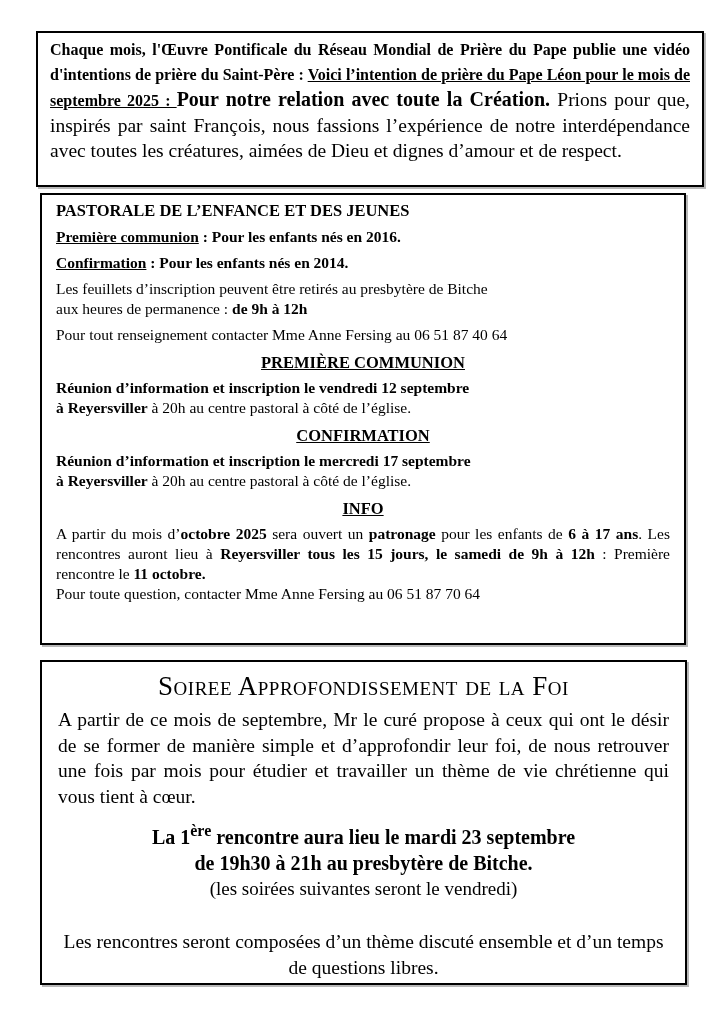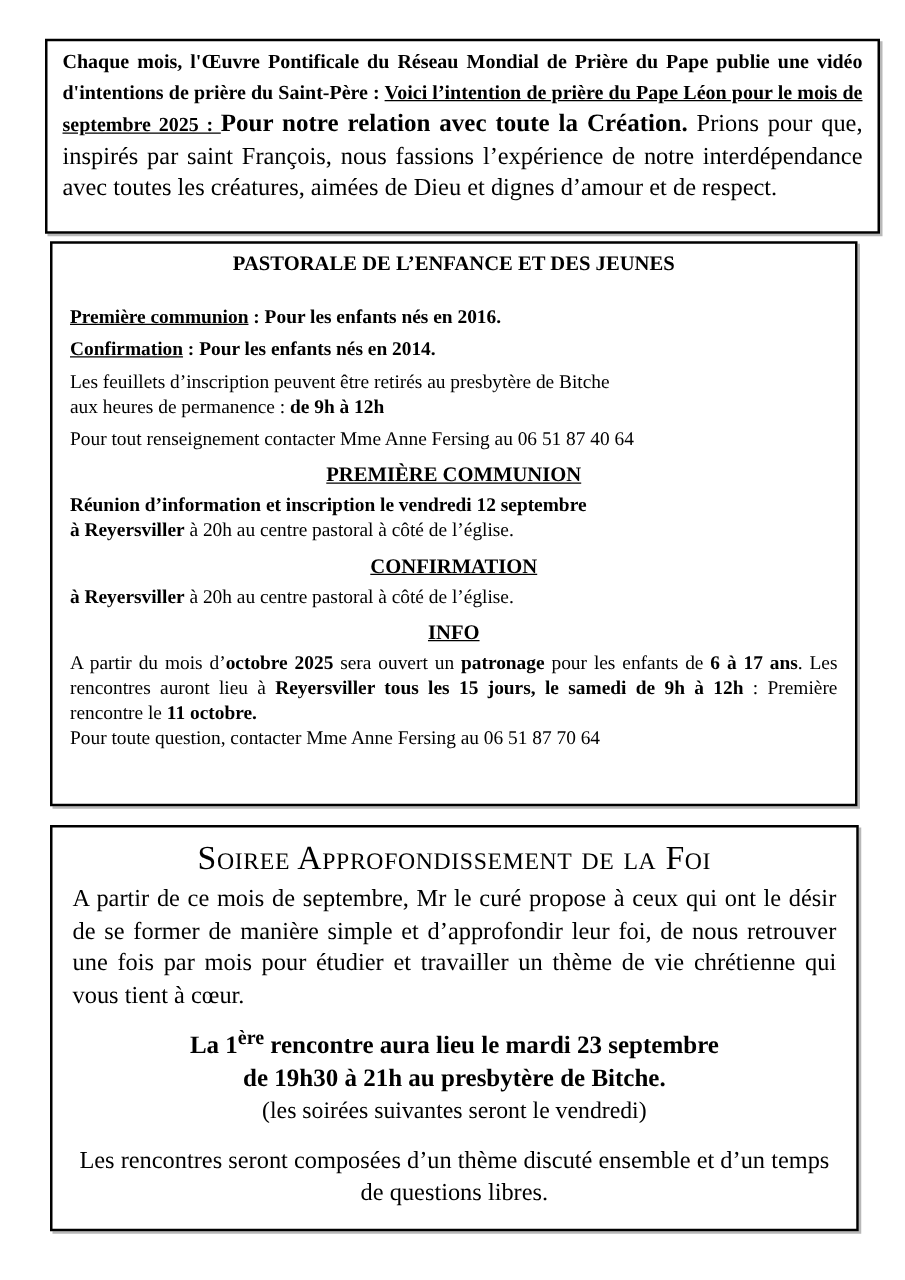--- a/index.html
+++ b/index.html
@@ -37,24 +37,23 @@
   .seg-reg { font-size: 19.5px; font-weight: normal; }
 
   
   #pastorale-box {
     left: 40px; top: 193px; width: 646px; height: 452px;
     padding: 4px 14px 4px 14px;
     font-size: 15.5px;
     line-height: 20px;
   }
   #pastorale-box .center-head {
-    text-align: center;
     font-weight: bold;
     font-size: 16.5px;
-    margin: 2px 0 23px 0;
+    margin: 2px 0 6px 0;
   }
   #pastorale-box .sub-head {
     text-align: center;
     font-weight: bold;
     font-size: 16.5px;
     margin: 8px 0 5px 0;
   }
   #pastorale-box .sub-head span { text-decoration: underline; }
   #pastorale-box p { margin: 0 0 6px 0; }
   .b { font-weight: bold; }
@@ -84,21 +83,21 @@
   }
   #soiree-box .meeting {
     margin: 2px 0 0 0;
     text-align: center;
     font-weight: bold;
     font-size: 20px;
     line-height: 26px;
   }
   #soiree-box .meeting sup { font-size: 16px; }
   #soiree-box .note {
-    margin: 0 0 15px 0;
+    margin: 0 0 28px 0;
     text-align: center;
     font-size: 19px;
     line-height: 25px;
   }
   #soiree-box .outro {
     margin: 4px 0 0 0;
     text-align: center;
     font-size: 19.5px;
     line-height: 26px;
   }
@@ -129,20 +128,21 @@
     <div class="sub-head"><span>PREMIÈRE COMMUNION</span></div>
 
     <p>
       <span style="display:block" class="b">Réunion d’information et inscription le vendredi 12 septembre</span>
       <span style="display:block"><span class="b">à Reyersviller</span><span> à 20h au centre pastoral à côté de l’église.</span></span>
     </p>
 
     <div class="sub-head"><span>CONFIRMATION</span></div>
 
     <p>
+      <span style="display:block" class="b">Réunion d’information et inscription le mercredi 17 septembre</span>
       <span style="display:block"><span class="b">à Reyersviller</span><span> à 20h au centre pastoral à côté de l’église.</span></span>
     </p>
 
     <div class="sub-head"><span>INFO</span></div>
 
     <p class="info-para"><span>A partir du mois d’</span><span class="b">octobre 2025</span><span> sera ouvert un </span><span class="b">patronage</span><span> pour les enfants de </span><span class="b">6 à 17 ans</span><span>. Les rencontres auront lieu à </span><span class="b">Reyersviller tous les 15 jours, le samedi de 9h à 12h</span><span> : Première rencontre le </span><span class="b">11 octobre.</span></p>
 
     <p class="info-contact">Pour toute question, contacter Mme Anne Fersing au 06 51 87 70 64</p>
   </div>
 

